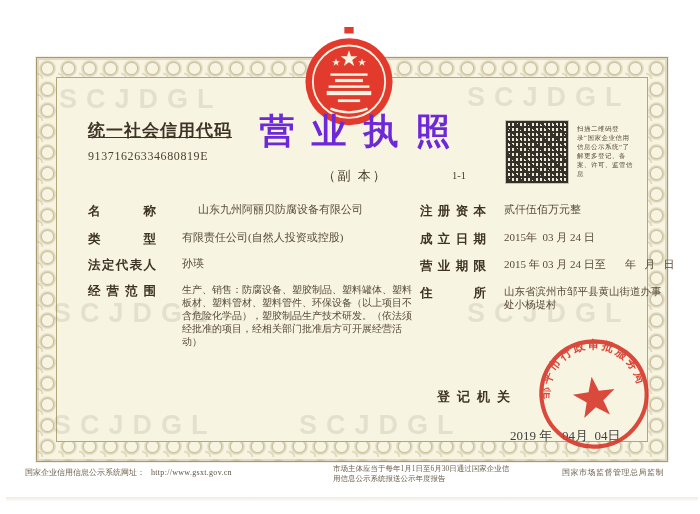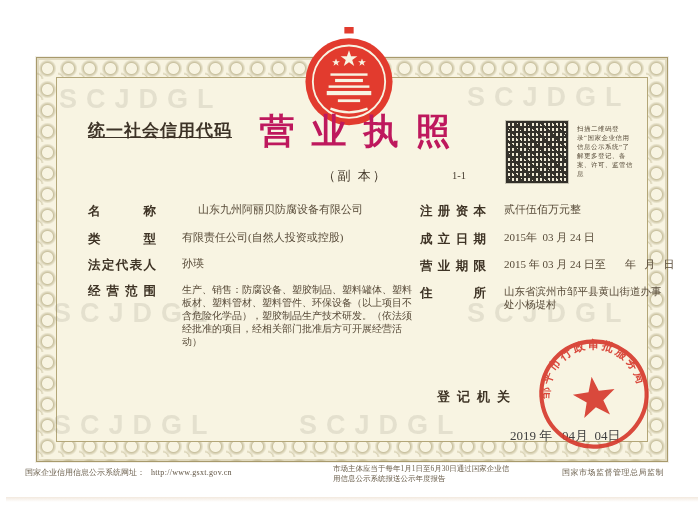--- a/index.html
+++ b/index.html
@@ -33,21 +33,21 @@
     color:rgba(125,125,108,.16); user-select:none;
   }
   
   .emblem { position:absolute; left:301px; top:27px; width:96px; height:102px; z-index:5; }
   
   .credit-block { position:absolute; left:88px; top:119px; color:#3d3327; }
   .credit-label { font-family:"Liberation Sans","DejaVu Sans",sans-serif; font-weight:bold; font-size:17px; letter-spacing:1px;text-decoration:underline; }
   .credit-code  { margin-top:7px; font-size:12px; letter-spacing:.6px; color:#4a4034; }
   .title-block { position:absolute; left:240px; top:108px; width:230px; text-align:center; z-index:6; }
   .title {
-    font-size:35px; font-weight:bold; color:#be185d;
+    font-size:35px; font-weight:bold; color:#6d28d9;
     letter-spacing:17px; margin-right:-17px; white-space:nowrap;
     font-family:"Liberation Serif","DejaVu Serif",serif;
   }
   .subtitle-row { margin-top:11px; position:relative; height:16px; }
   .subtitle { font-size:13px; color:#43382a; letter-spacing:2px; }
   .page-no { position:absolute; right:4px; top:4px; font-size:10.5px; color:#4a4034; }
   
   .qr-box {
     position:absolute; left:506px; top:121px; width:62px; height:62px;
     background-color:#efe9d6;
@@ -122,20 +122,21 @@
   <rect x="30" y="50" width="40" height="2.6" fill="#f8f4e2"></rect>
   <rect x="35" y="56" width="30" height="3.4" fill="#f8f4e2"></rect>
   <rect x="28" y="63" width="44" height="2.6" fill="#f8f4e2"></rect>
   <rect x="26" y="69" width="48" height="4.5" fill="#f8f4e2"></rect>
   <rect x="38" y="78" width="24" height="3" fill="#f8f4e2"></rect>
   <path d="M30,88 Q50,96 70,88" stroke="#f8f4e2" stroke-width="2.4" fill="none"></path>
 </svg>
 
 <div class="credit-block">
   <div class="credit-label">统一社会信用代码</div>
+  <div class="credit-code">91371626334680819E</div>
 </div>
 
 <div class="title-block">
   <div class="title">营业执照</div>
   <div class="subtitle-row">
     <span class="subtitle">（副  本）</span>
     <span class="page-no">1-1</span>
   </div>
 </div>
 

